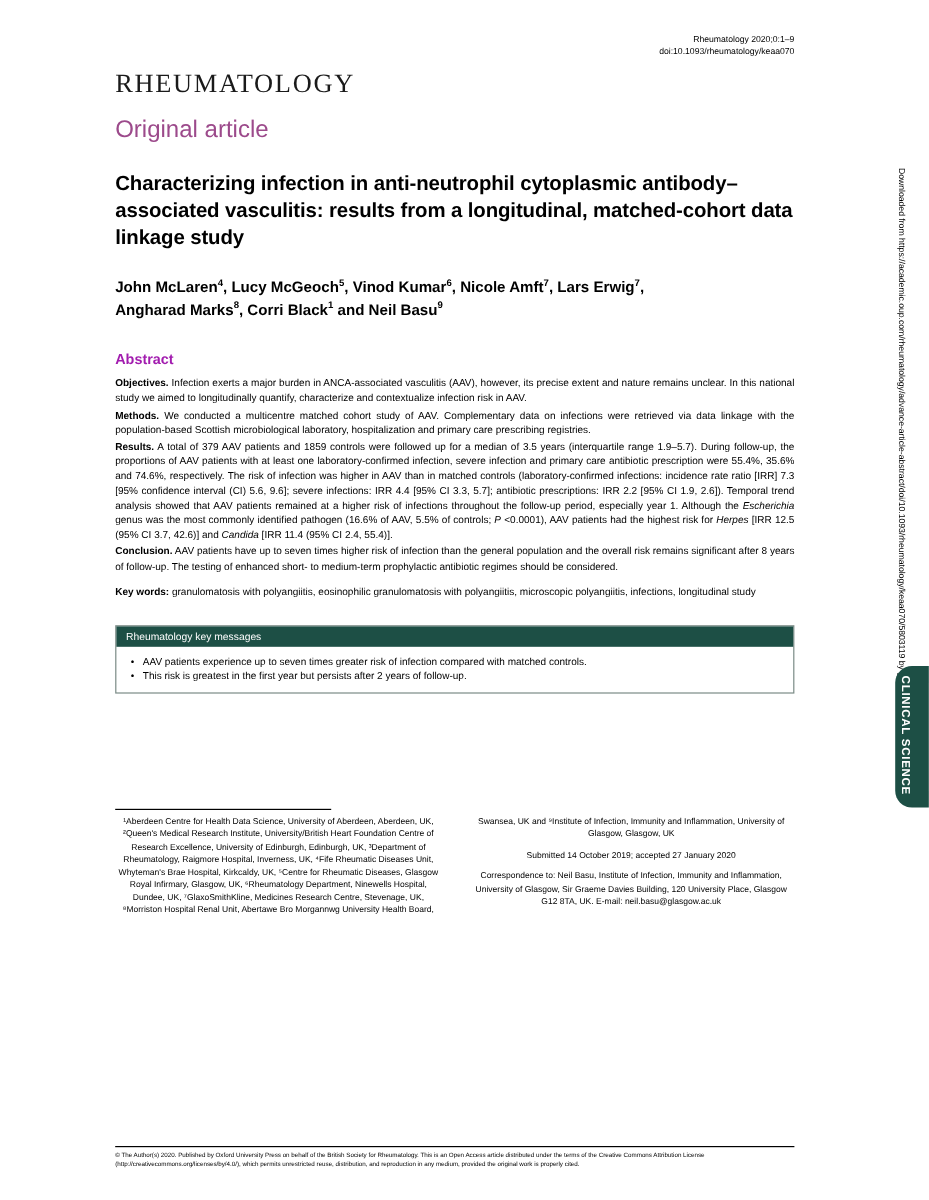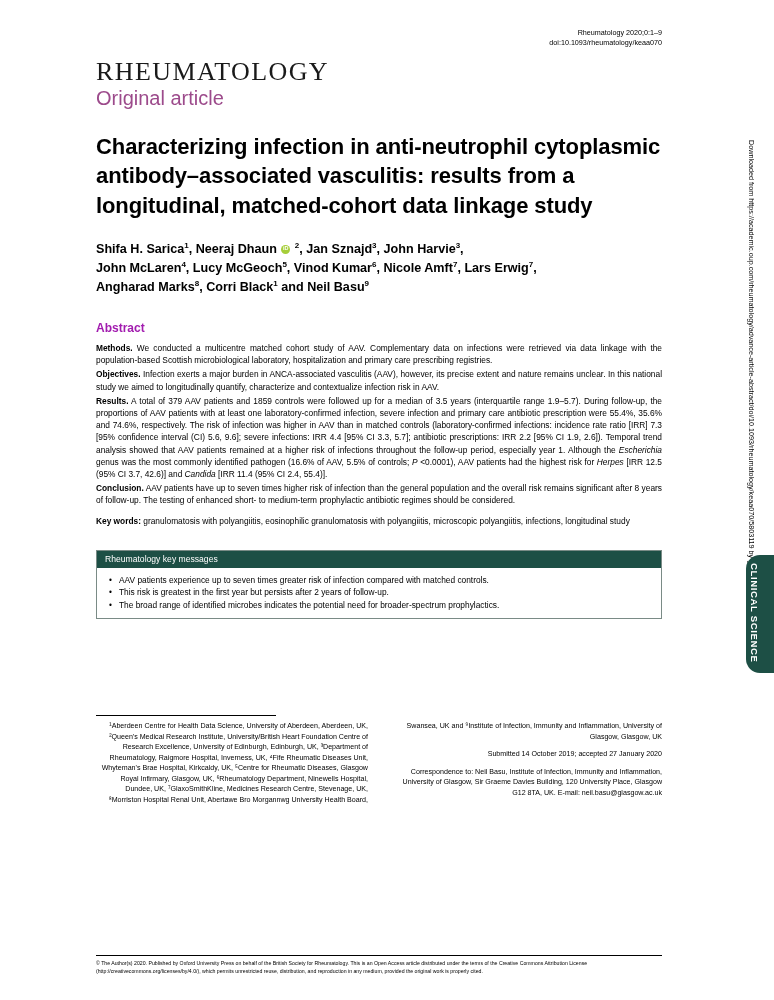--- a/index.html
+++ b/index.html
@@ -34,38 +34,39 @@
     text-align: right;
     font-size: 7.2px;
     line-height: 1.35;
     color: #000;
     margin-bottom: 10px;
   }
 
   
   .journal-logo {
     font-family: "Liberation Serif", serif;
-    font-size: 26px;
+    font-size: 22px;
     letter-spacing: 1.4px;
     color: #1a1a1a;
     margin-top: 2px;
+    margin-bottom: 14px;
   }
 
   
   .article-type {
     font-family: "Liberation Sans", sans-serif;
     font-size: 20px;
     color: #9c4a8b;
     font-weight: 400;
     margin-bottom: 22px;
   }
 
   
   .title {
-    font-size: 22px;
+    font-size: 17px;
     font-weight: bold;
     line-height: 1.32;
     letter-spacing: -0.1px;
     margin-bottom: 20px;
     color: #000;
   }
 
   
   .authors {
     font-size: 12.6px;
@@ -164,21 +165,21 @@
   }
   .foot-cols {
     display: flex;
     gap: 22px;
     margin-top: 5px;
   }
   .foot-col {
     width: 50%;
     font-size: 7.1px;
     line-height: 1.48;
-    text-align: right;
+    text-align: center;
   }
   .foot-col p { margin: 0 0 7px 0; }
 
   
   .license {
     position: absolute;
     left: 96px;
     top: 955px;
     width: 566px;
     font-size: 5.2px;
@@ -243,49 +244,45 @@
       <div>doi:10.1093/rheumatology/keaa070</div>
     </div>
 
     <div class="journal-logo">RHEUMATOLOGY</div>
 
     <div class="article-type">Original article</div>
 
     <div class="title">Characterizing infection in anti-neutrophil cytoplasmic antibody–associated vasculitis: results from a longitudinal, matched-cohort data linkage study</div>
 
     <div class="authors">
-      <div>
-        <span>Shifa H. Sarica</span><sup>1</sup><span>, Neeraj Dhaun</span> <span class="orcid"></span> <sup>2</sup><span>, Jan Sznajd</span><sup>3</sup><span>, John Harvie</span><sup>3</sup><span>,</span>
-      </div>
       <div>
         <span>John McLaren</span><sup>4</sup><span>, Lucy McGeoch</span><sup>5</sup><span>, Vinod Kumar</span><sup>6</sup><span>, Nicole Amft</span><sup>7</sup><span>, Lars Erwig</span><sup>7</sup><span>,</span>
       </div>
       <div>
         <span>Angharad Marks</span><sup>8</sup><span>, Corri Black</span><sup>1</sup><span> and Neil Basu</span><sup>9</sup>
       </div>
     </div>
 
     <div class="abstract-head">Abstract</div>
 
+    <p class="abs-p"><b>Objectives.</b><span> Infection exerts a major burden in ANCA-associated vasculitis (AAV), however, its precise extent and nature remains unclear. In this national study we aimed to longitudinally quantify, characterize and contextualize infection risk in AAV.</span></p>
+
     <p class="abs-p"><b>Methods.</b><span> We conducted a multicentre matched cohort study of AAV. Complementary data on infections were retrieved via data linkage with the population-based Scottish microbiological laboratory, hospitalization and primary care prescribing registries.</span></p>
-
-    <p class="abs-p"><b>Objectives.</b><span> Infection exerts a major burden in ANCA-associated vasculitis (AAV), however, its precise extent and nature remains unclear. In this national study we aimed to longitudinally quantify, characterize and contextualize infection risk in AAV.</span></p>
 
     <p class="abs-p"><b>Results.</b><span> A total of 379 AAV patients and 1859 controls were followed up for a median of 3.5 years (interquartile range 1.9–5.7). During follow-up, the proportions of AAV patients with at least one laboratory-confirmed infection, severe infection and primary care antibiotic prescription were 55.4%, 35.6% and 74.6%, respectively. The risk of infection was higher in AAV than in matched controls (laboratory-confirmed infections: incidence rate ratio [IRR] 7.3 [95% confidence interval (CI) 5.6, 9.6]; severe infections: IRR 4.4 [95% CI 3.3, 5.7]; antibiotic prescriptions: IRR 2.2 [95% CI 1.9, 2.6]). Temporal trend analysis showed that AAV patients remained at a higher risk of infections throughout the follow-up period, especially year 1. Although the </span><i>Escherichia</i><span> genus was the most commonly identified pathogen (16.6% of AAV, 5.5% of controls; </span><i>P</i><span> &lt;0.0001), AAV patients had the highest risk for </span><i>Herpes</i><span> [IRR 12.5 (95% CI 3.7, 42.6)] and </span><i>Candida</i><span> [IRR 11.4 (95% CI 2.4, 55.4)].</span></p>
 
     <p class="abs-p"><b>Conclusion.</b><span> AAV patients have up to seven times higher risk of infection than the general population and the overall risk remains significant after 8 years of follow-up. The testing of enhanced short- to medium-term prophylactic antibiotic regimes should be considered.</span></p>
 
     <p class="keywords"><b>Key words:</b><span> granulomatosis with polyangiitis, eosinophilic granulomatosis with polyangiitis, microscopic polyangiitis, infections, longitudinal study</span></p>
 
     <div class="kmbox">
       <div class="kmbox-title">Rheumatology key messages</div>
       <ul>
         <li>AAV patients experience up to seven times greater risk of infection compared with matched controls.</li>
         <li>This risk is greatest in the first year but persists after 2 years of follow-up.</li>
-        <li>The broad range of identified microbes indicates the potential need for broader-spectrum prophylactics.</li>
       </ul>
     </div>
 
     <div class="foot-rule"></div>
     <div class="foot-cols">
       <div class="foot-col">
         <p>¹Aberdeen Centre for Health Data Science, University of Aberdeen, Aberdeen, UK, ²Queen's Medical Research Institute, University/British Heart Foundation Centre of Research Excellence, University of Edinburgh, Edinburgh, UK, ³Department of Rheumatology, Raigmore Hospital, Inverness, UK, ⁴Fife Rheumatic Diseases Unit, Whyteman's Brae Hospital, Kirkcaldy, UK, ⁵Centre for Rheumatic Diseases, Glasgow Royal Infirmary, Glasgow, UK, ⁶Rheumatology Department, Ninewells Hospital, Dundee, UK, ⁷GlaxoSmithKline, Medicines Research Centre, Stevenage, UK, ⁸Morriston Hospital Renal Unit, Abertawe Bro Morgannwg University Health Board,</p>
       </div>
       <div class="foot-col">
         <p>Swansea, UK and ⁹Institute of Infection, Immunity and Inflammation, University of Glasgow, Glasgow, UK</p>

